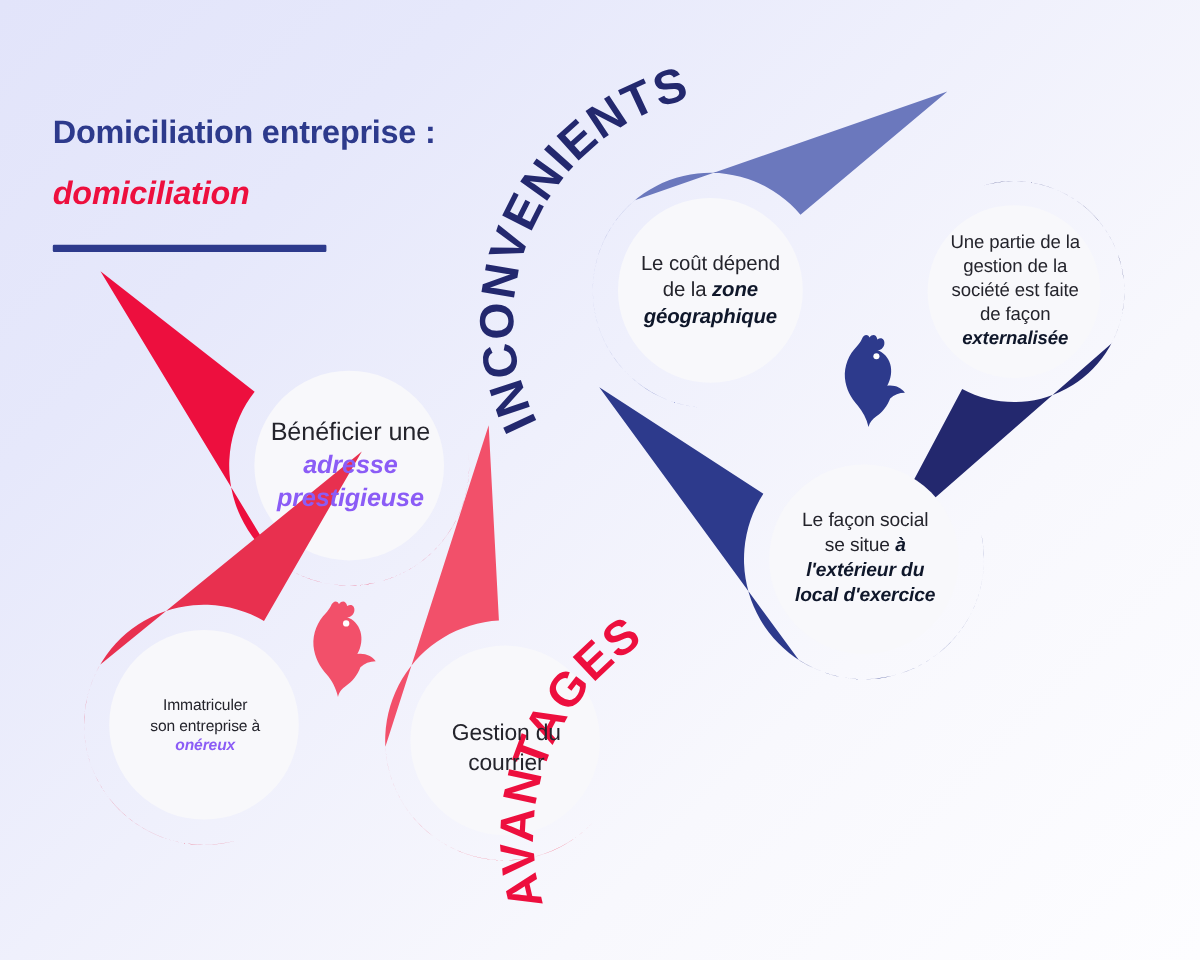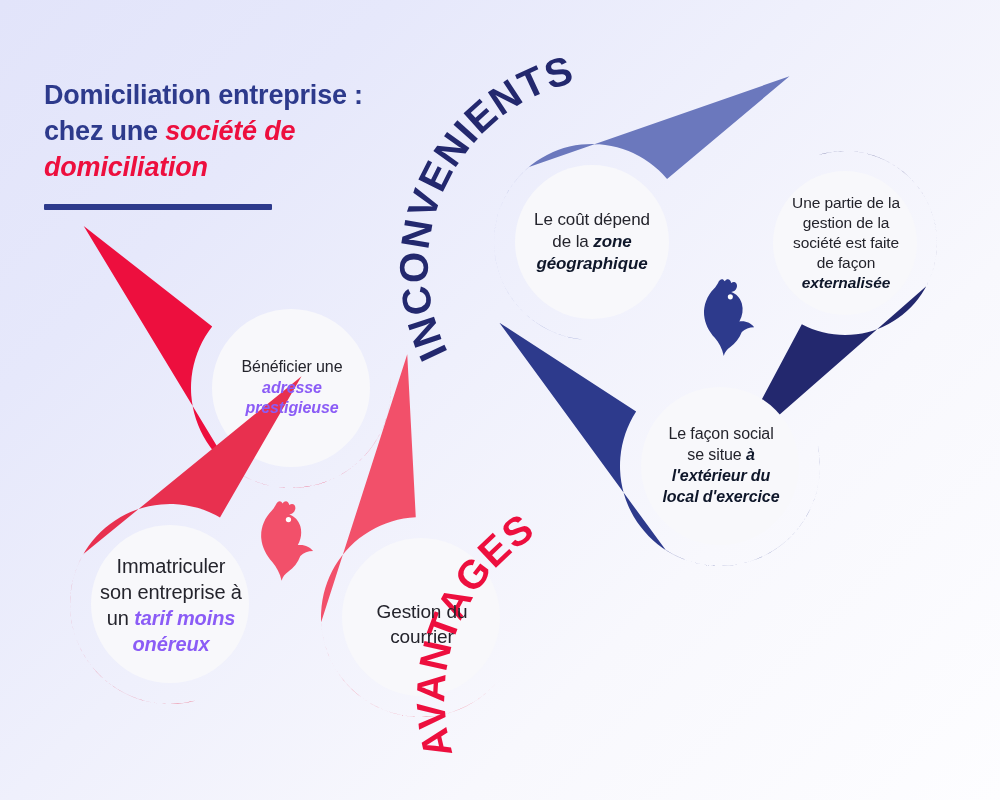--- a/index.html
+++ b/index.html
@@ -9,21 +9,21 @@
     background:linear-gradient(135deg,#e2e4fa 0%,#e6e8fb 22%,#eff0fc 45%,#f8f8fd 70%,#fdfdff 100%);
     position:relative;
   }
   #stage{position:absolute;inset:0;width:1000px;height:800px;}
   .svgroot{position:absolute;left:0;top:0;width:1000px;height:800px;}
 
   
   #title-block{position:absolute;left:44px;top:78px;width:400px;}
   #title-block .ln{
     font-size:27px;font-weight:bold;color:#2d3a8c;
-    line-height:1.33;letter-spacing:-0.2px;white-space:nowrap;
+    line-height:1.33;letter-spacing:-0.2px;white-space:nowrap;margin-top:15px;
   }
   #title-block .em{color:#ed0f3e;font-style:italic;font-weight:bold;}
   #title-underline{
     position:absolute;left:44px;top:204px;width:228px;height:6px;
     background:#2d3a8c;border-radius:1px;
   }
 
   
   .pin-label{
     position:absolute;text-align:center;color:#24242c;
@@ -121,21 +121,20 @@
       <use href="#rooster" fill="#f2506a"></use>
     </g>
 
     <text font-size="40" font-weight="bold" fill="#ed0f3e" letter-spacing="1.2" font-family="'Liberation Sans','DejaVu Sans',sans-serif">
       <textPath href="#arc-avant" startOffset="2%" id="tp-avant">AVANTAGES</textPath>
     </text>
   </svg>
 
   <div id="title-block">
     <div class="ln">Domiciliation entreprise :</div>
-    <div class="ln"><span>chez une </span><span class="em">société de</span></div>
     <div class="ln em">domiciliation</div>
   </div>
   <div id="title-underline"></div>
 
   <div class="pin-label" style="left:512px;top:172px;width:160px;height:140px;font-size:17px;">
     <div class="inner">
         <div><span>Le coût dépend</span></div>
         <div><span>de la </span><span class="em em-blue">zone</span></div>
         <div><span class="em em-blue">géographique</span></div>
       </div>
@@ -153,33 +152,32 @@
 
   <div class="pin-label" style="left:640px;top:400px;width:162px;height:132px;font-size:16px;">
     <div class="inner">
         <div><span>Le façon social</span></div>
         <div><span>se situe </span><span class="em em-blue">à</span></div>
         <div><span class="em em-blue">l'extérieur du</span></div>
         <div><span class="em em-blue">local d'exercice</span></div>
       </div>
   </div>
 
-  <div class="pin-label" style="left:210px;top:320px;width:164px;height:136px;font-size:16px;">
+  <div class="pin-label" style="left:210px;top:320px;width:164px;height:136px;font-size:21px;">
     <div class="inner">
         <div><span>Bénéficier une</span></div>
         <div><span class="em em-red2">adresse</span></div>
         <div><span class="em em-red2">prestigieuse</span></div>
       </div>
   </div>
 
-  <div class="pin-label" style="left:88px;top:538px;width:166px;height:134px;font-size:20px;">
+  <div class="pin-label" style="left:88px;top:538px;width:166px;height:134px;font-size:13px;">
     <div class="inner">
         <div><span>Immatriculer</span></div>
         <div><span>son entreprise à</span></div>
-        <div><span>un </span><span class="em em-red2">tarif moins</span></div>
         <div><span class="em em-red2">onéreux</span></div>
       </div>
   </div>
 
   <div class="pin-label" style="left:341px;top:558px;width:162px;height:134px;font-size:19px;">
     <div class="inner">
         <div><span>Gestion du</span></div>
         <div><span>courrier</span></div>
       </div>
   </div>

